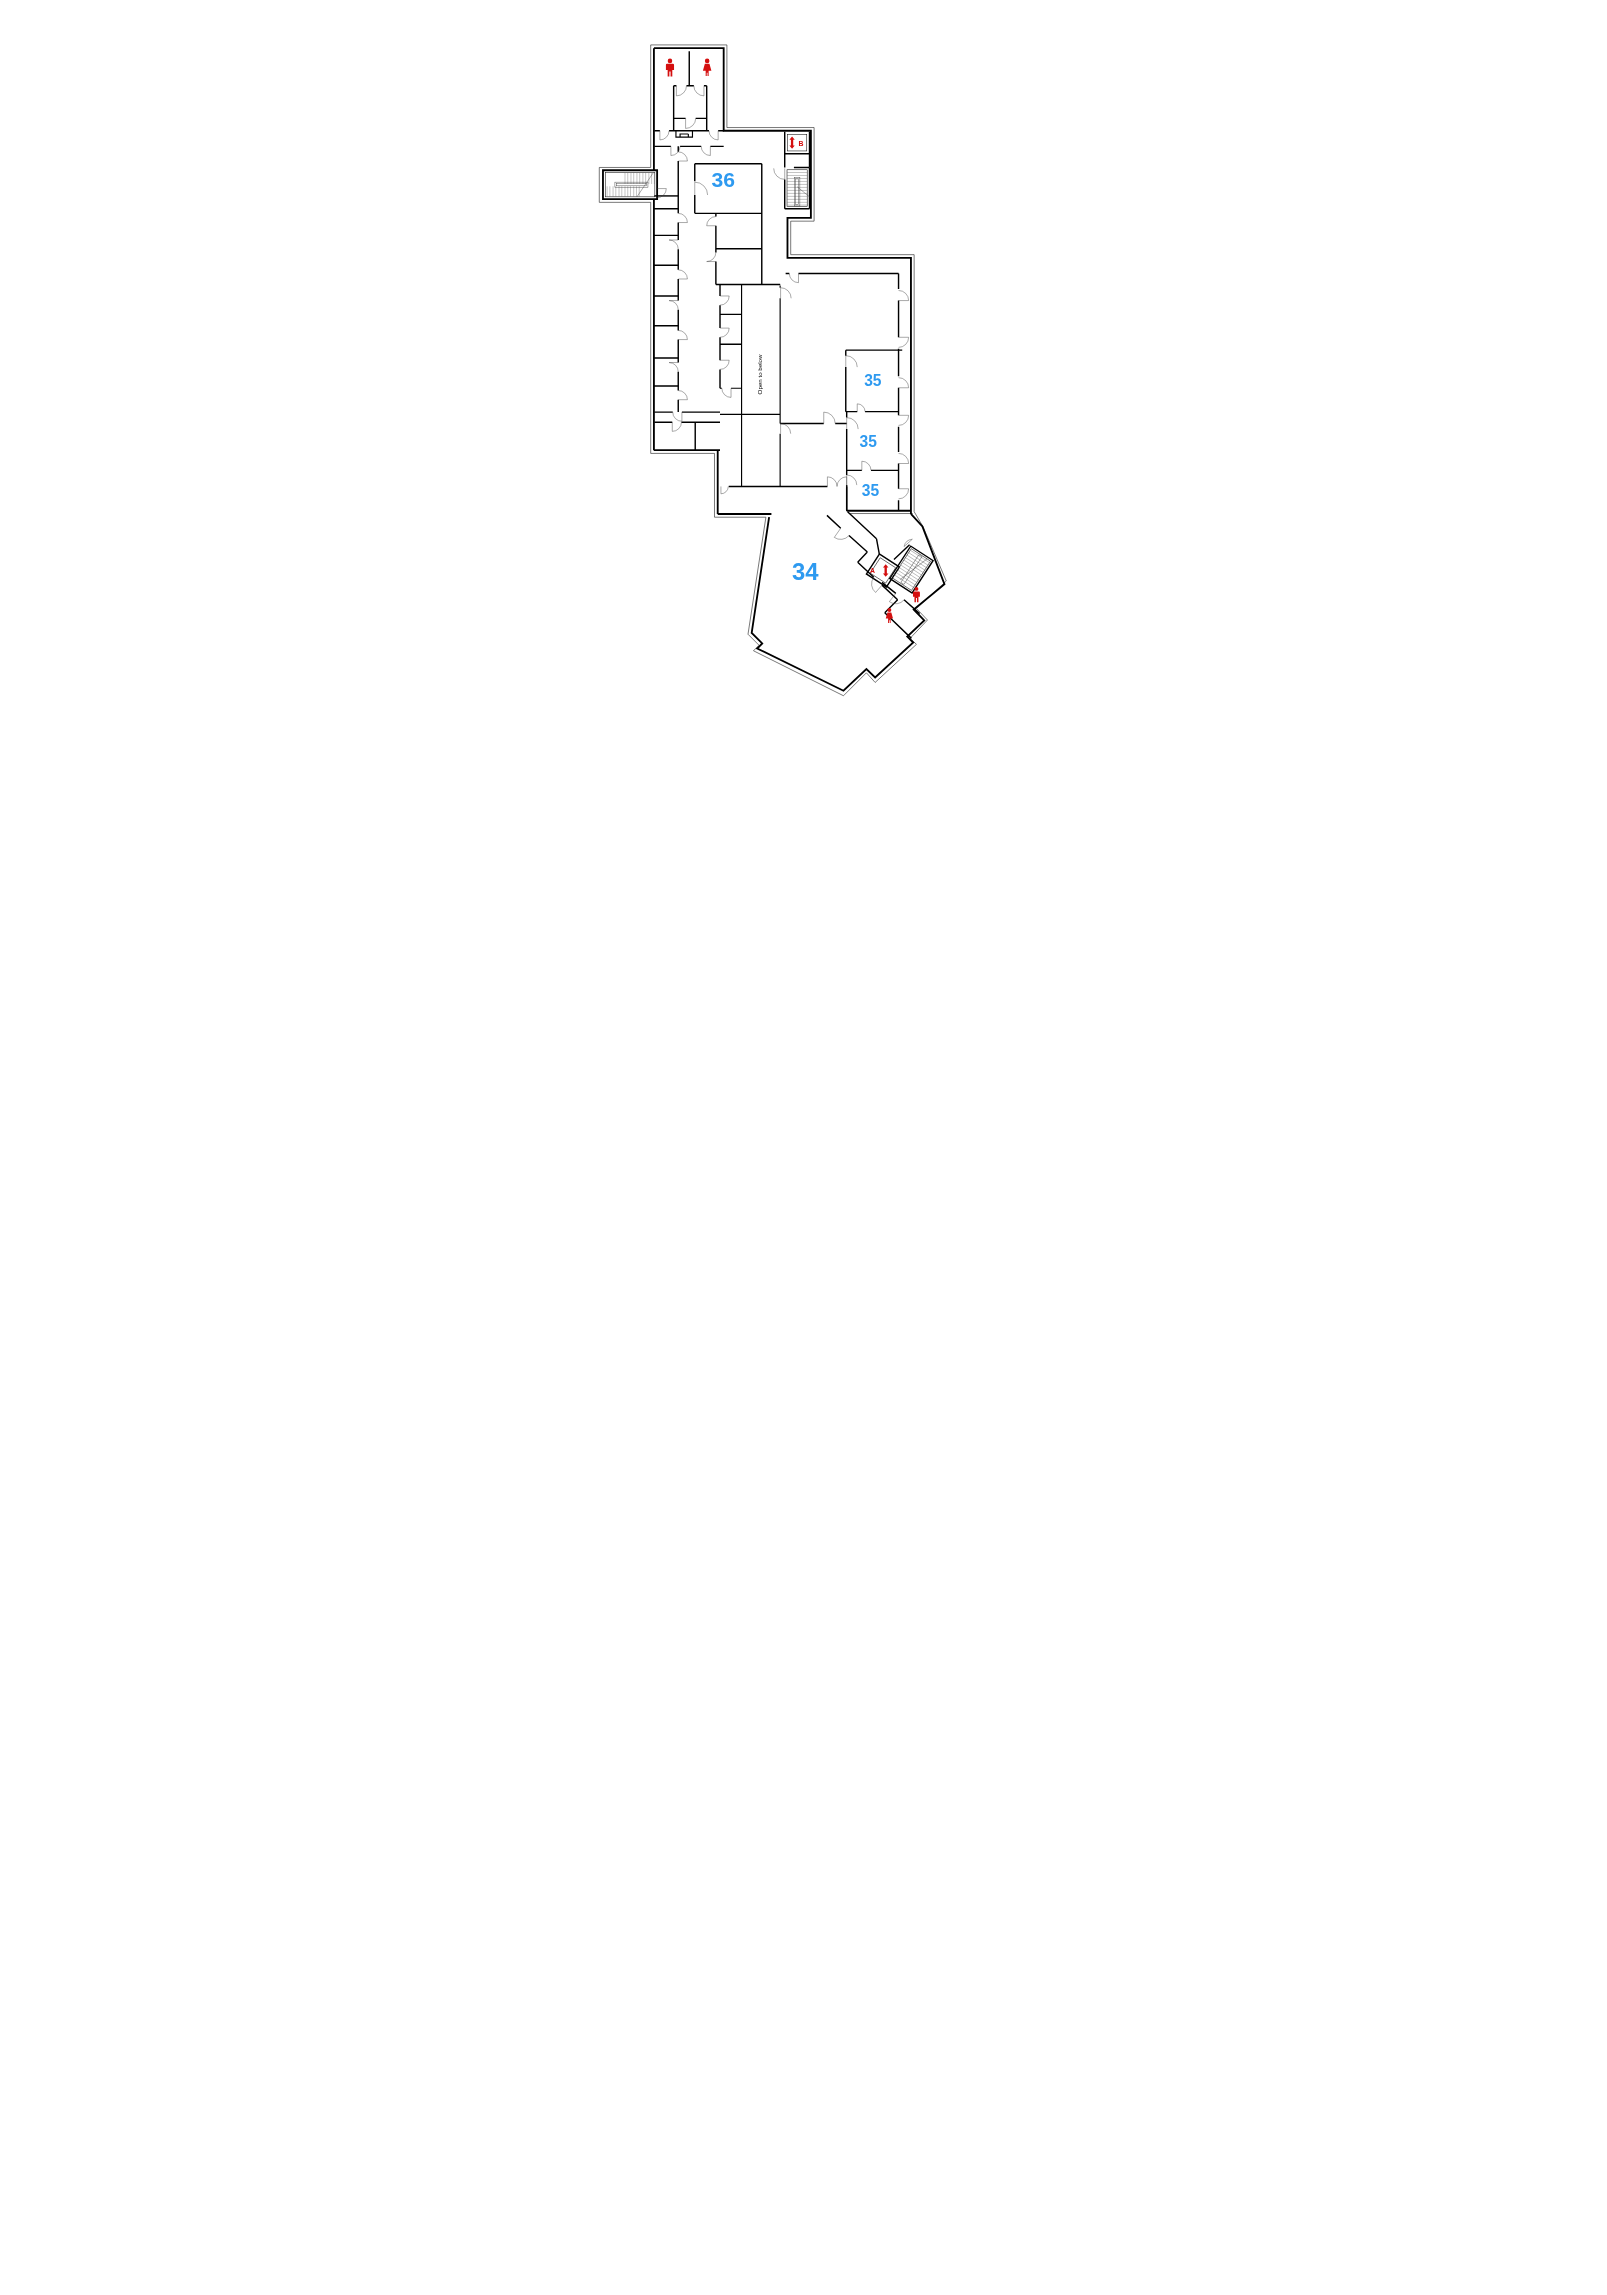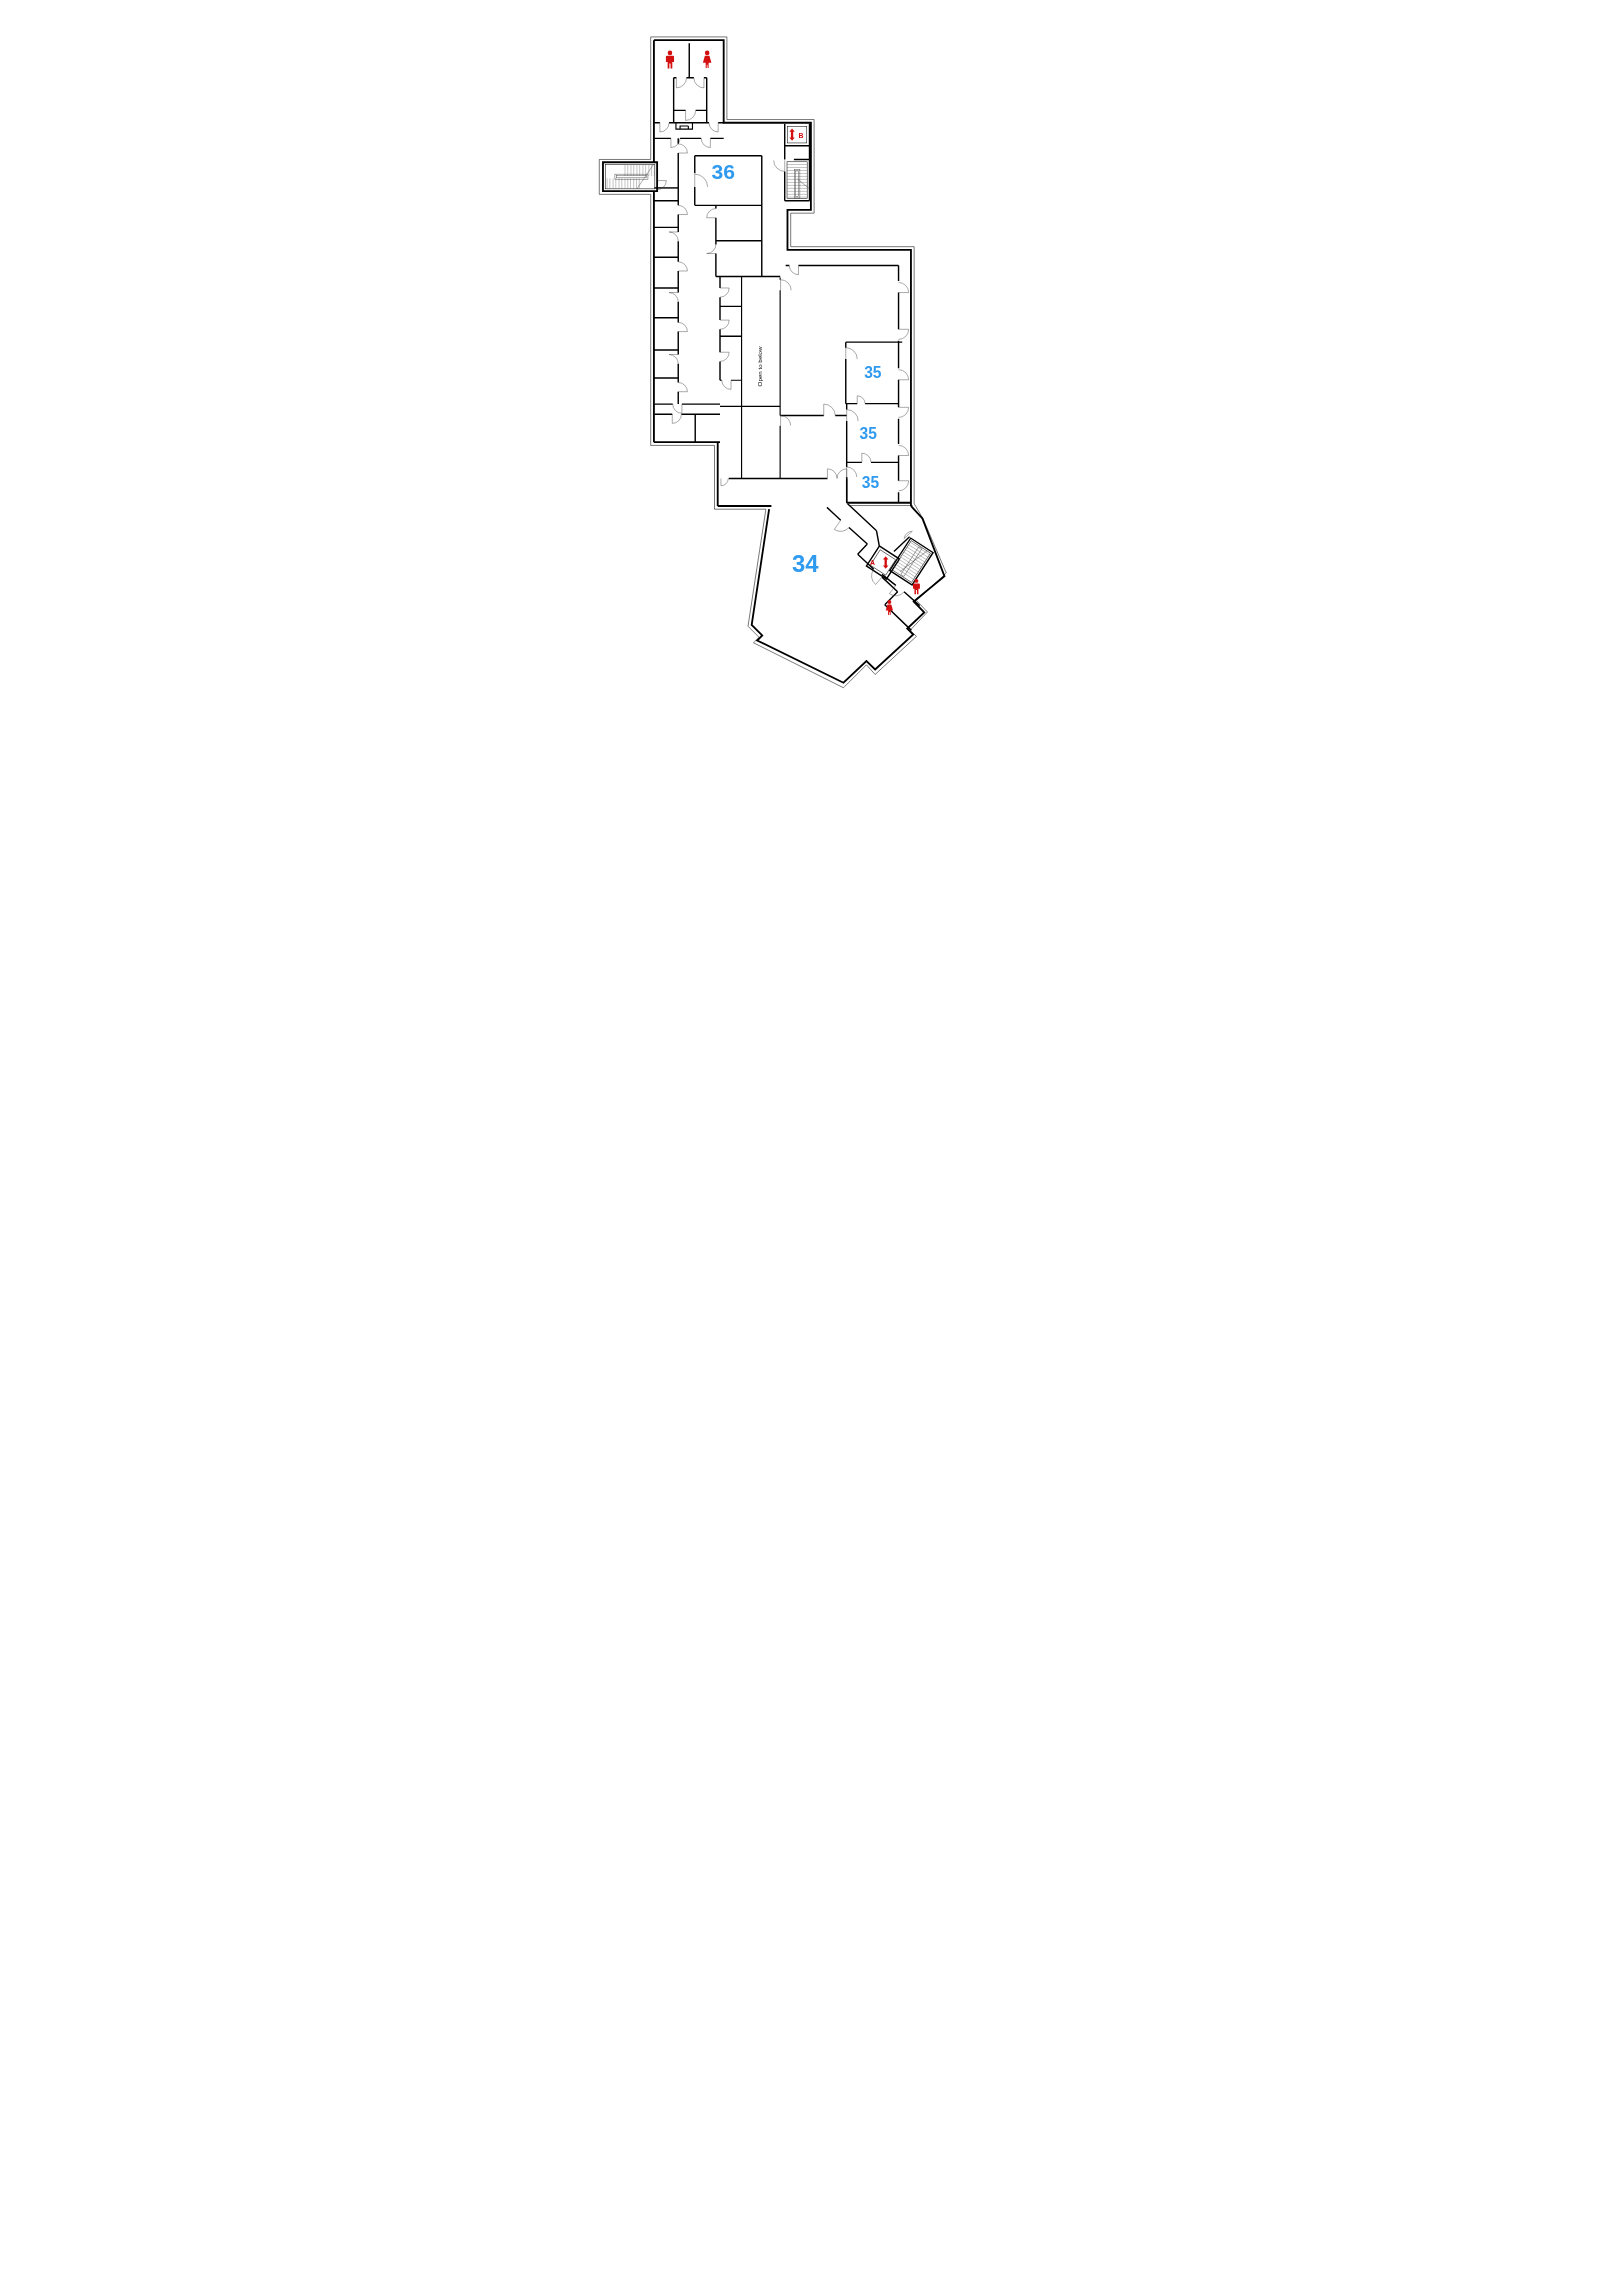--- a/index.html
+++ b/index.html
@@ -1,16 +1,16 @@
 <!DOCTYPE html>
 <html style="font-size:7.3px"><head>
 <meta charset="utf-8">
 <style>
   html,body{margin:0;padding:0;background:#ffffff;}
-  .page{width:100%;max-width:470px;margin:8px auto;}
+  .page{width:100%;max-width:470px;margin:16px auto;}
   svg{display:block;width:100%;height:auto;background:#fff;}
   .w4{stroke:#000;stroke-width:4;fill:none;stroke-linecap:butt;}
   .w3{stroke:#000;stroke-width:3.1;fill:none;stroke-linecap:butt;}
   .w2{stroke:#000;stroke-width:2.5;fill:none;stroke-linecap:butt;}
   .thin{stroke:#0a0a0a;stroke-width:1.2;fill:none;}
   .tread{stroke:#6e6e6e;stroke-width:0.9;fill:none;}
   .rail{stroke:#444;stroke-width:1;fill:none;}
   .arc{stroke:#3a3a3a;stroke-width:0.95;fill:none;}
   .lbl{font-family:"Liberation Sans","DejaVu Sans",sans-serif;font-weight:700;}
   .note{font-family:"Liberation Sans","DejaVu Sans",sans-serif;font-weight:400;fill:#000;}

